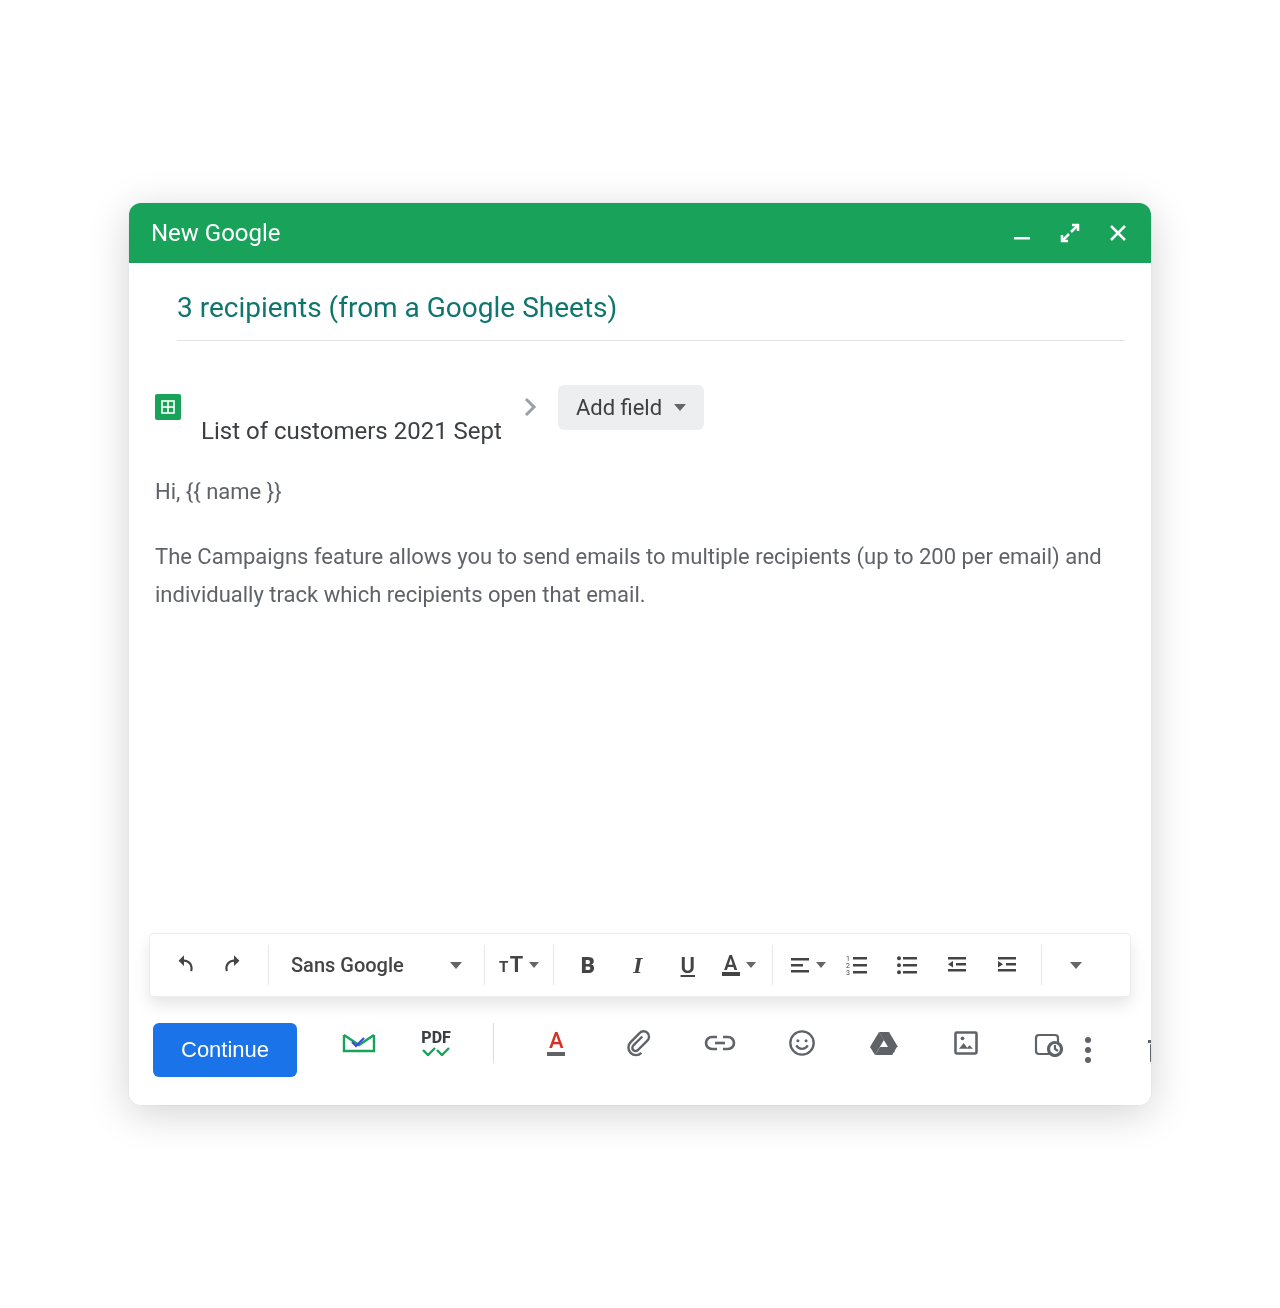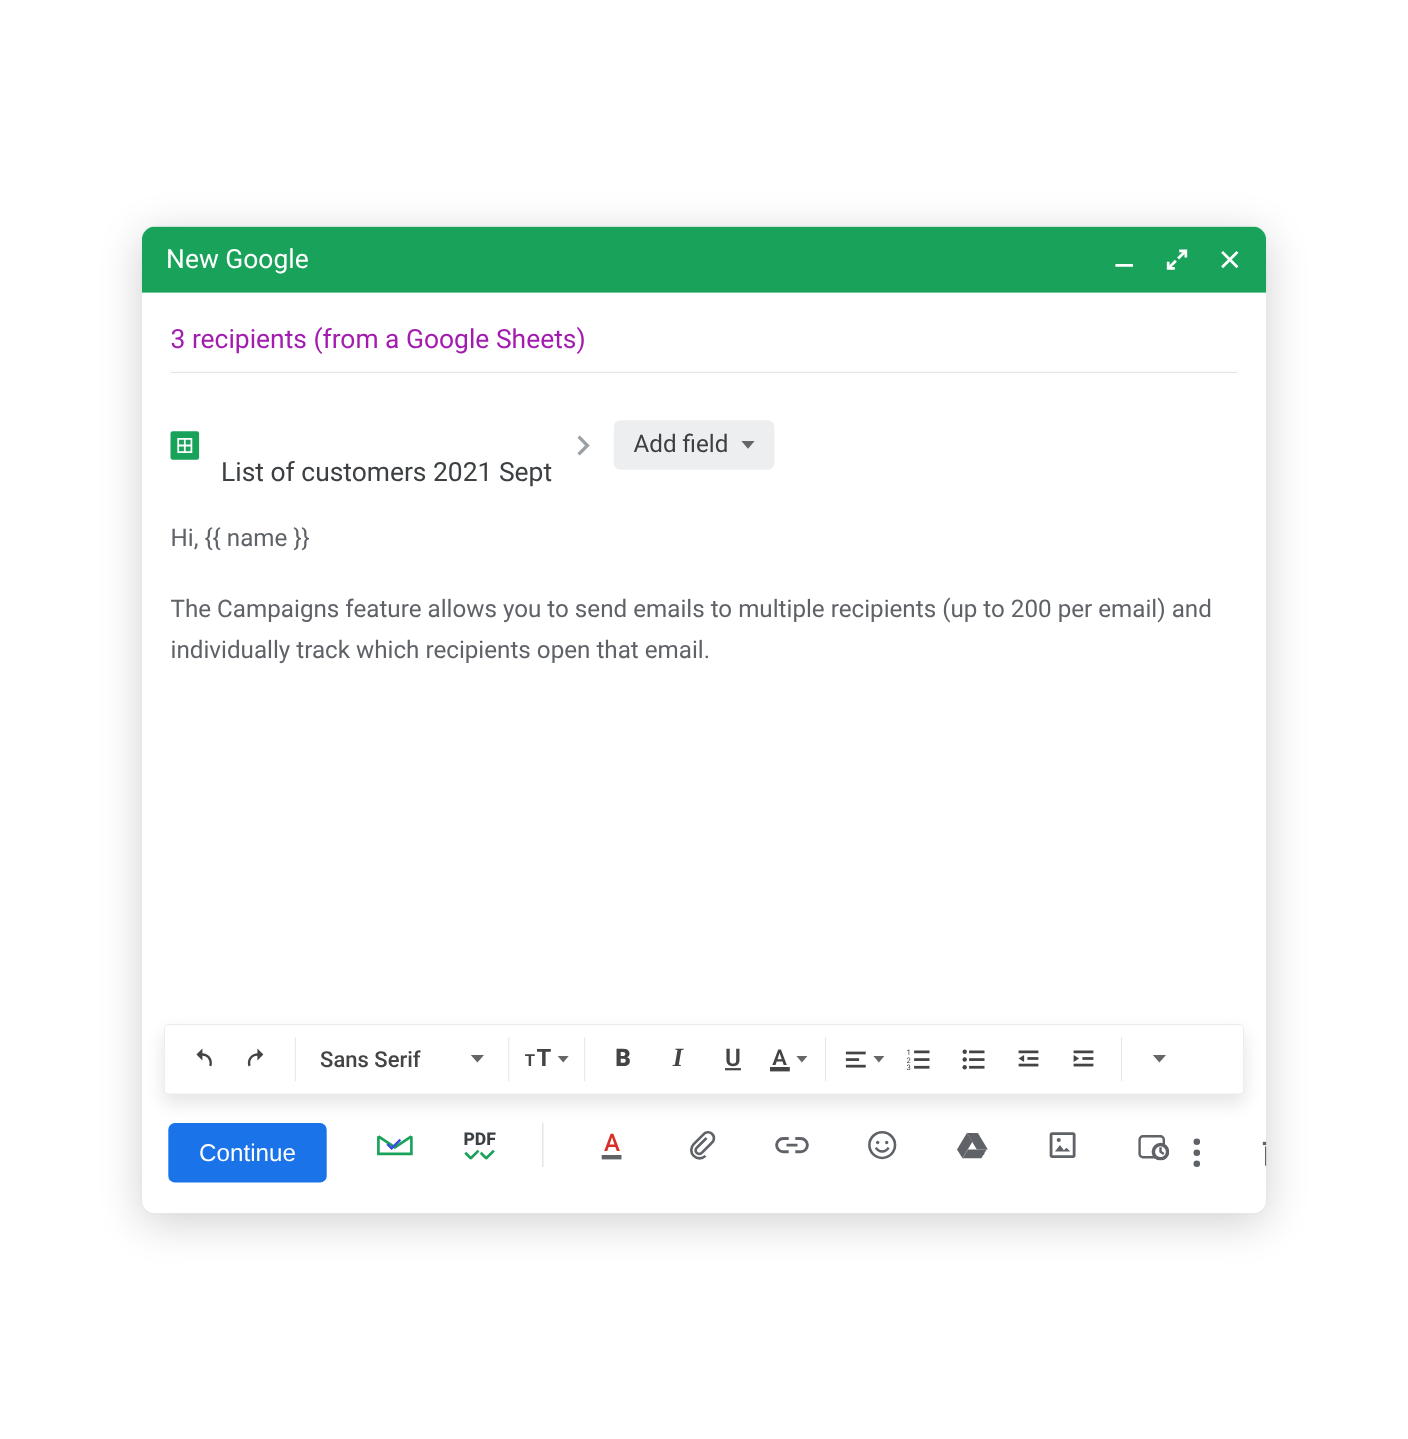--- a/index.html
+++ b/index.html
@@ -29,22 +29,23 @@
     justify-content: space-between;
     padding: 16px 22px;
   }
   .titlebar .title { font-size: 24px; font-weight: 400; }
   .titlebar .controls { display: flex; gap: 26px; align-items: center; }
   .titlebar .ctrl { width: 22px; height: 22px; display:flex; align-items:center; justify-content:center; cursor:pointer; }
   .fields { padding: 10px 26px 0 26px; }
   .field-row {
     padding: 18px 0 16px 0;
     border-bottom: 1px solid #e1e3e5;
-    font-size: 24px;
-    color: #a21caf;
+    font-size: 28px;
+    color: #0f766e;
+    margin-left: 22px;
   }
   .datasource {
     display:flex; align-items:center; gap:20px;
     padding: 28px 26px 18px 26px;
   }
   .sheets-icon {
     width: 26px; height: 26px; background:#18a25a; border-radius:2px;
     display:flex; align-items:center; justify-content:center;
   }
   .ds-name { font-size: 24px; color:#3c4043;margin-top:48px; }
@@ -159,21 +160,21 @@
           <path d="M12 6V3L7 8l5 5V9c3.3 0 6 2.7 6 6 0 .7-.1 1.4-.4 2l1.8 1c.4-.9.6-2 .6-3 0-4.4-3.6-8-8-8z"></path>
         </svg>
     </div>
     <div class="tb-btn">
       <svg width="26" height="26" viewBox="0 0 24 24" fill="#444">
           <path d="M12 6V3l5 5-5 5V9c-3.3 0-6 2.7-6 6 0 .7.1 1.4.4 2l-1.8 1c-.4-.9-.6-2-.6-3 0-4.4 3.6-8 8-8z"></path>
         </svg>
     </div>
     <div class="sep"></div>
     <div class="font-sel">
-      <span>Sans Serif</span>
+      <span>Sans Google</span>
       <span class="tri"></span>
     </div>
     <div class="sep"></div>
     <div class="tb-btn with-drop">
       <svg width="26" height="26" viewBox="0 0 24 24" fill="#444">
           <path d="M3 18h3v-2H3v2zm0-4h6v-2H3v2zM3 8v2h18V8H3zm8 10h10v-2H11v2zm0-4h10v-2H11v2z" opacity="0"></path>
           <text x="0" y="18" font-size="14" font-weight="700" fill="#444">T</text>
           <text x="10" y="18" font-size="20" font-weight="700" fill="#444">T</text>
         </svg>
       <span class="tri-sm"></span>

